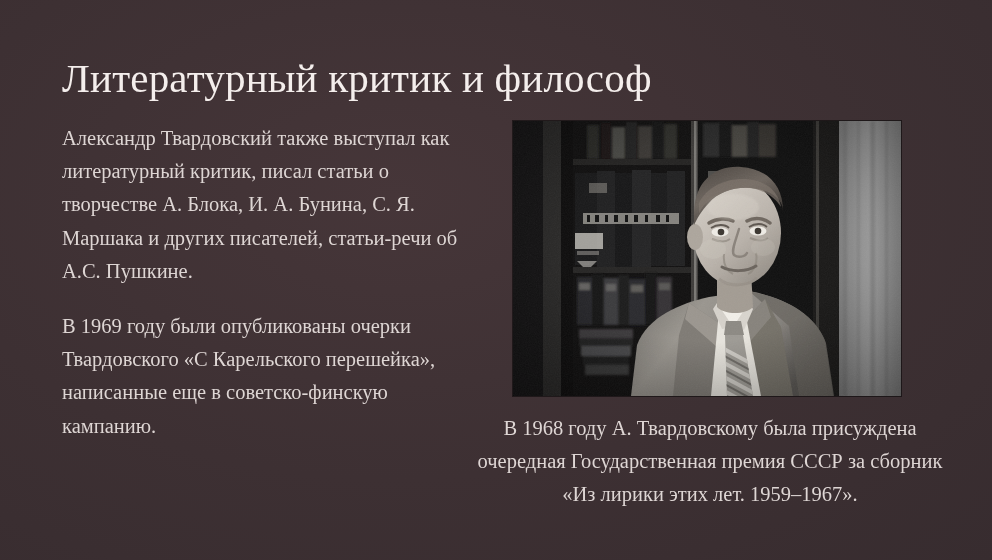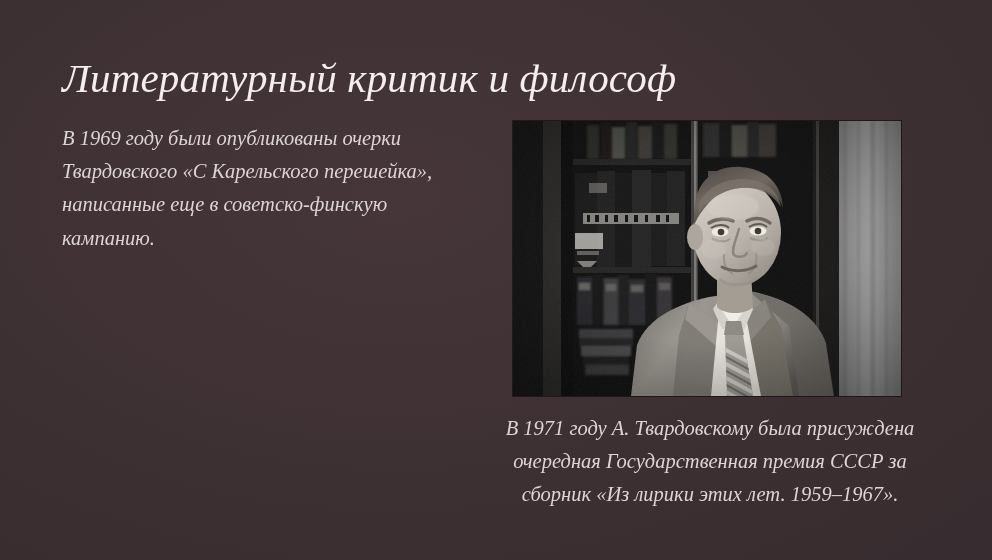--- a/index.html
+++ b/index.html
@@ -10,21 +10,20 @@
   body {
     font-family: "Liberation Serif", "DejaVu Serif", serif;
   }
   .slide {
     position: relative;
     width: 992px;
     height: 560px;
     overflow: hidden;
     background: #3d3033;
     background-image: radial-gradient(ellipse at 40% 35%, #463639 0%, #3d3033 55%, #372c2f 100%);
-    font-style: italic;
   }
 
   
   .slide-title {
     position: absolute;
     left: 62px;
     top: 26px;
     width: 880px;
     font-size: 41px;
     line-height: 1.25;
@@ -75,20 +74,21 @@
   }
 </style>
 </head>
 <body>
 
 <div class="slide">
 
   <h1 class="slide-title">Литературный критик и философ</h1>
 
   <div class="body-column">
+    <p class="body-para">Александр Твардовский также выступал как литературный критик, писал статьи о творчестве А. Блока, И. А. Бунина, С. Я. Маршака и других писателей, статьи-речи об А.С. Пушкине.</p>
     <p class="body-para">В 1969 году были опубликованы очерки Твардовского «С Карельского перешейка», написанные еще в советско-финскую кампанию.</p>
   </div>
 
   <div class="photo-frame">
     <svg viewBox="0 0 388 275" preserveAspectRatio="xMidYMid slice" aria-hidden="true">
       <defs>
         <linearGradient id="gWallR" x1="0" y1="0" x2="1" y2="0">
           <stop offset="0" stop-color="#8d8d8d"></stop>
           <stop offset="0.5" stop-color="#b8b8b8"></stop>
           <stop offset="1" stop-color="#9a9a9a"></stop>
@@ -321,15 +321,15 @@
 
       <rect x="0" y="0" width="388" height="275" fill="url(#gVig)"></rect>
       <radialGradient id="gVig" cx="0.5" cy="0.45" r="0.78">
         <stop offset="0.45" stop-color="#000" stop-opacity="0"></stop>
         <stop offset="1" stop-color="#000" stop-opacity="0.45"></stop>
       </radialGradient>
       <rect x="0" y="0" width="388" height="275" filter="url(#grain)" opacity="0.5"></rect>
     </svg>
   </div>
 
-  <div class="photo-caption">В 1971 году А. Твардовскому была присуждена очередная Государственная премия СССР за сборник «Из лирики этих лет. 1959–1967».</div>
+  <div class="photo-caption">В 1968 году А. Твардовскому была присуждена очередная Государственная премия СССР за сборник «Из лирики этих лет. 1959–1967».</div>
 
 </div>
 
 </body></html>

